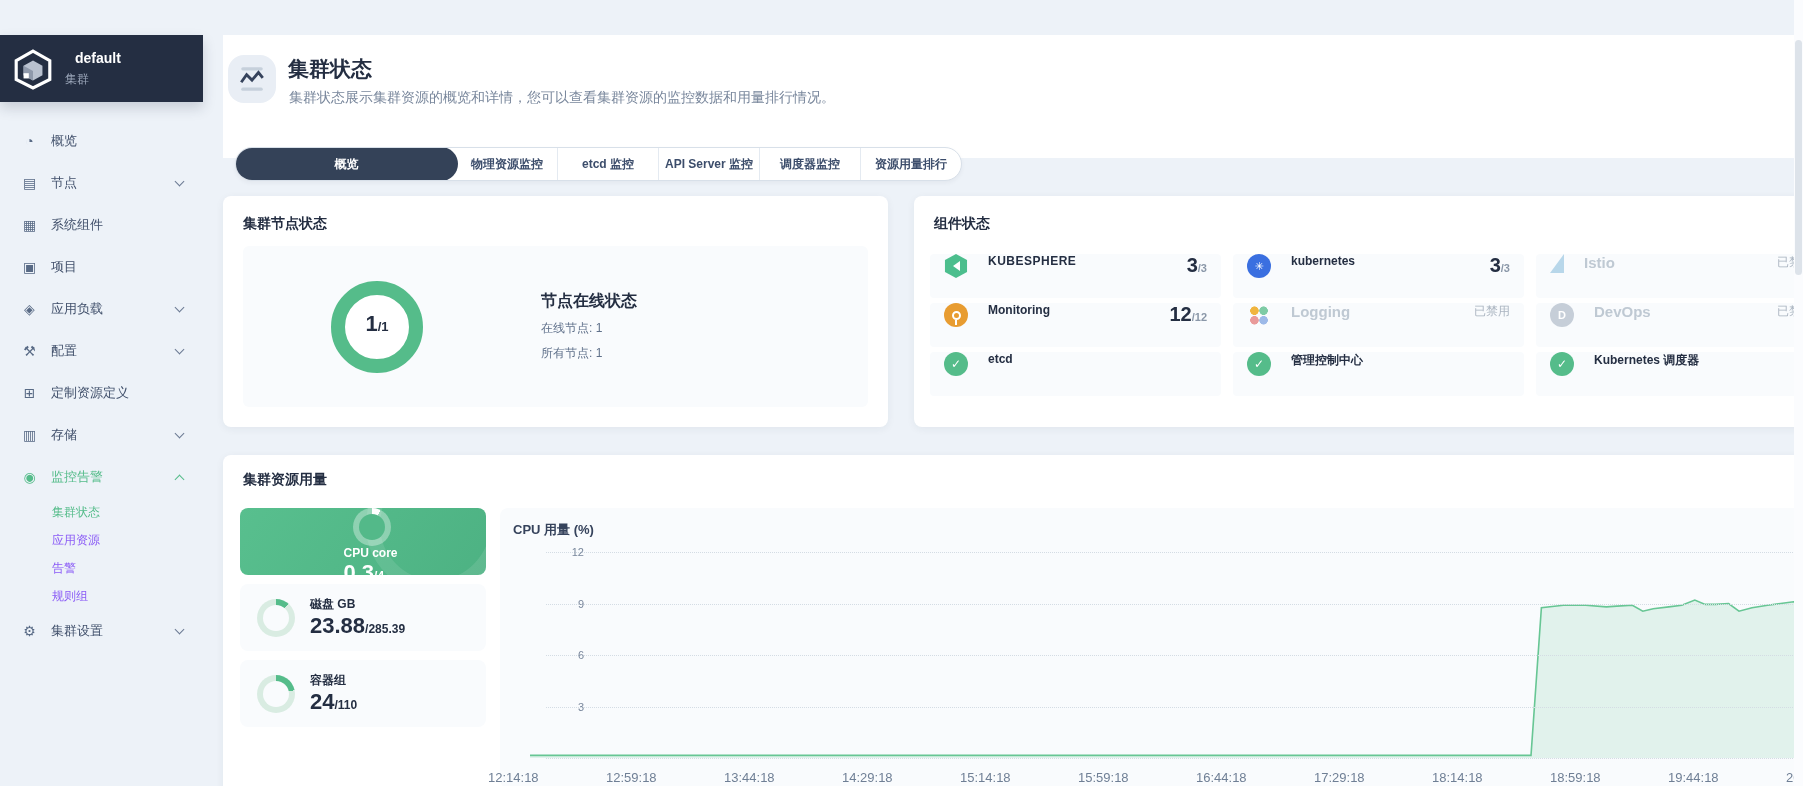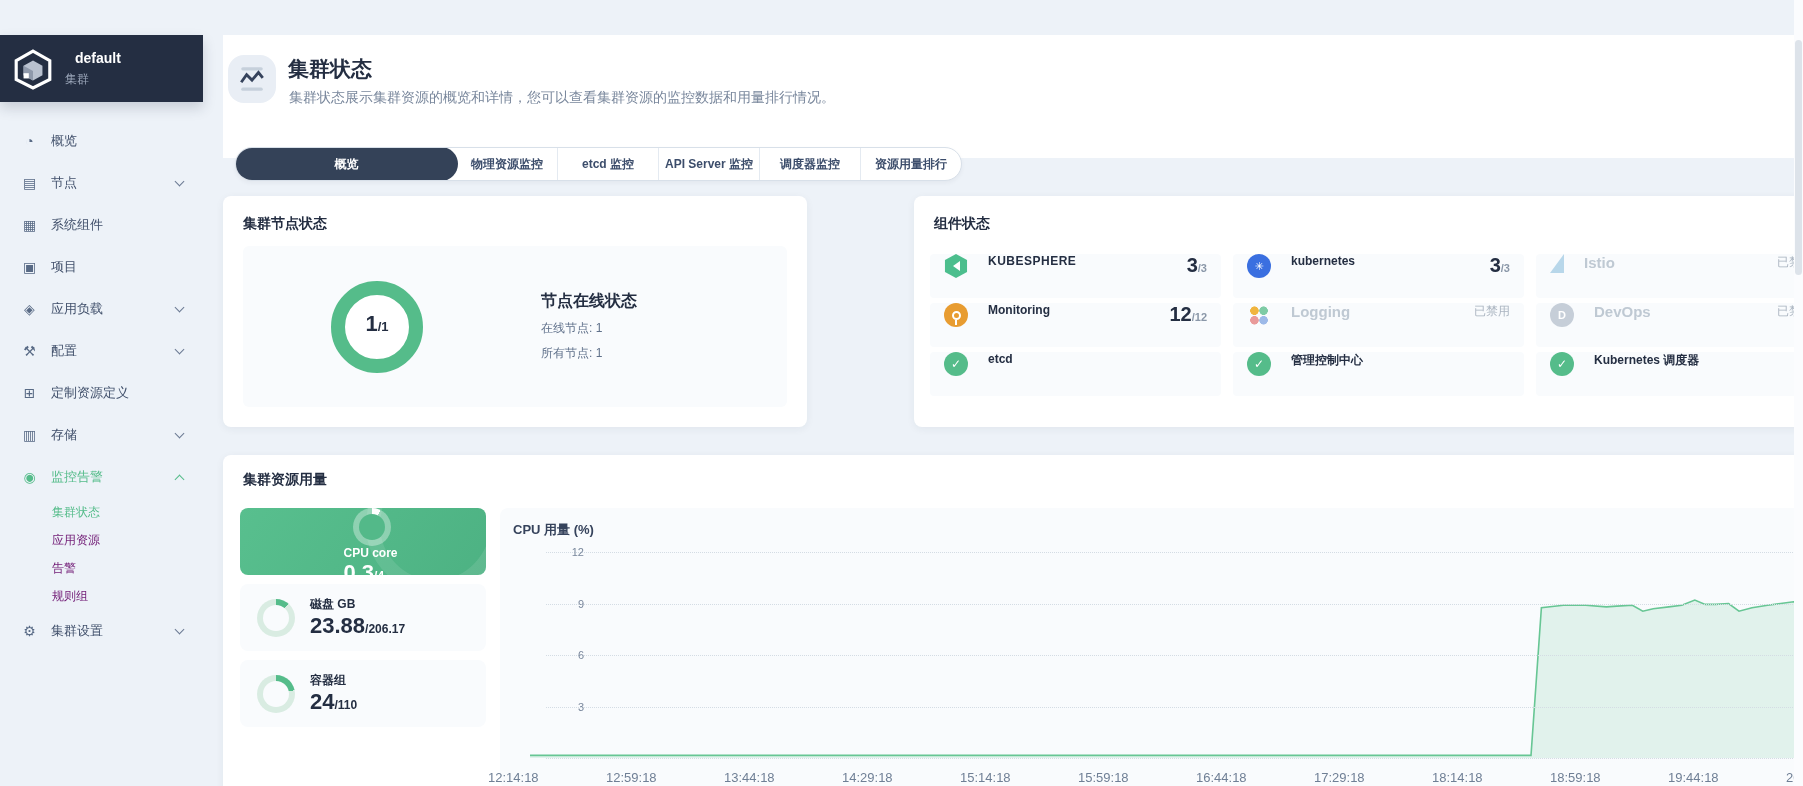--- a/index.html
+++ b/index.html
@@ -19,41 +19,41 @@
   .cluster-meta .ctype{ color:#9aa5b8; font-size:12px; margin-top:4px; }
   .menu{ position:absolute; left:0; top:120px; width:203px; }
   .mi{ height:42px; display:flex; align-items:center; padding:0 20px 0 21px;
     font-size:13px; color:#41506b; cursor:pointer; }
   .mi .ico{ width:17px; margin-right:13px; font-size:14px; color:#586a85; text-align:center; font-style:normal;}
   .mi.active, .mi.active .ico{ color:#55bc8a; }
   .chev{ width:7px; height:7px; border-right:1.5px solid #6b7a93; border-bottom:1.5px solid #6b7a93;
     transform:rotate(45deg); margin-left:auto; margin-top:-3px;}
   .chev.up{ transform:rotate(-135deg); border-color:#55bc8a; margin-top:4px;}
   .sub{ height:28px; display:flex; align-items:center; padding-left:52px;
-    font-size:12px; color:#701a75; cursor:pointer;}
+    font-size:12px; color:#8b5cf6; cursor:pointer;}
   .sub.active{ color:#55bc8a; }
   
   .header-band{ position:absolute; left:223px; top:35px; right:0; height:123px; background:#fff; }
   .page-icon{ position:absolute; left:228px; top:55px; width:48px; height:48px; border-radius:16px;
     background:#e9eef5; display:flex; align-items:center; justify-content:center; }
   .page-title{ position:absolute; left:288px; top:55px; font-size:21px; font-weight:bold; color:#242e42;}
   .page-desc{ position:absolute; left:289px; top:89px; font-size:14px; color:#79879c; }
   
   .tabbar{ position:absolute; left:235px; top:147px; width:727px; height:34px; background:#fff;
     border:1px solid #d8e0e9; border-radius:17px; display:flex; overflow:hidden;
     box-shadow:0 2px 4px rgba(36,46,66,.05); z-index:3;}
   .tab{ flex:1 1 0; display:flex; align-items:center; justify-content:center;
     font-size:12px; font-weight:bold; color:#3c4d6b; cursor:pointer; border-left:1px solid #e4eaf1;}
   .tab:first-child{ border-left:none; }
   .tab.active{ background:#344258; color:#fff; border-radius:17px; margin:-1px; flex-basis:123px; border-left:none;}
   .tab.active + .tab{ border-left:none; }
   
   .card{ position:absolute; background:#fff; border-radius:8px; box-shadow:0 2px 8px rgba(36,46,66,.06); }
   .card-title{ font-size:14px; font-weight:bold; color:#242e42; padding:19px 20px 0 20px; }
-  .card-node{ left:223px; top:196px; width:584px; height:231px; }
+  .card-node{ left:223px; top:196px; width:665px; height:231px; }
   .node-panel{ position:absolute; left:20px; right:20px; top:50px; bottom:20px;
     background:#f9fbfd; border-radius:6px; display:flex; align-items:center; }
   .donut{ width:92px; height:92px; border-radius:50%; border:14px solid #55bc8a; background:#fff;
     margin-left:88px; display:flex; align-items:baseline; justify-content:center; padding-top:16px;}
   .donut b{ font-size:22px; color:#242e42; }
   .donut small{ font-size:13px; font-weight:bold; color:#242e42; }
   .node-info{ margin-left:118px; }
   .node-info h3{ font-size:16px; font-weight:bold; color:#242e42; }
   .node-info p{ font-size:12px; color:#5f708a; margin-top:8px; }
   .card-comp{ left:914px; top:196px; width:913px; height:231px; }
@@ -282,21 +282,21 @@
       <span class="ring" style="background: conic-gradient(rgb(255, 255, 255) 0deg, rgb(255, 255, 255) 7.5%, rgba(255, 255, 255, 0.35) 7.5%, rgba(255, 255, 255, 0.35) 100%);"></span>
       <span class="tile-text">
         <span class="tlabel" style="display:block">CPU core</span>
         <span class="tval"><span>0.3</span><small>/4</small></span>
       </span>
     </div>
     <div class="tile">
       <span class="ring" style="background: conic-gradient(rgb(85, 188, 138) 0deg, rgb(85, 188, 138) 11.6%, rgb(217, 236, 226) 11.6%, rgb(217, 236, 226) 100%);"></span>
       <span class="tile-text">
         <span class="tlabel" style="display:block">磁盘 GB</span>
-        <span class="tval"><span>23.88</span><small>/206.17</small></span>
+        <span class="tval"><span>23.88</span><small>/285.39</small></span>
       </span>
     </div>
     <div class="tile">
       <span class="ring" style="background: conic-gradient(rgb(85, 188, 138) 0deg, rgb(85, 188, 138) 21.8%, rgb(217, 236, 226) 21.8%, rgb(217, 236, 226) 100%);"></span>
       <span class="tile-text">
         <span class="tlabel" style="display:block">容器组</span>
         <span class="tval"><span>24</span><small>/110</small></span>
       </span>
     </div>
   </div>

